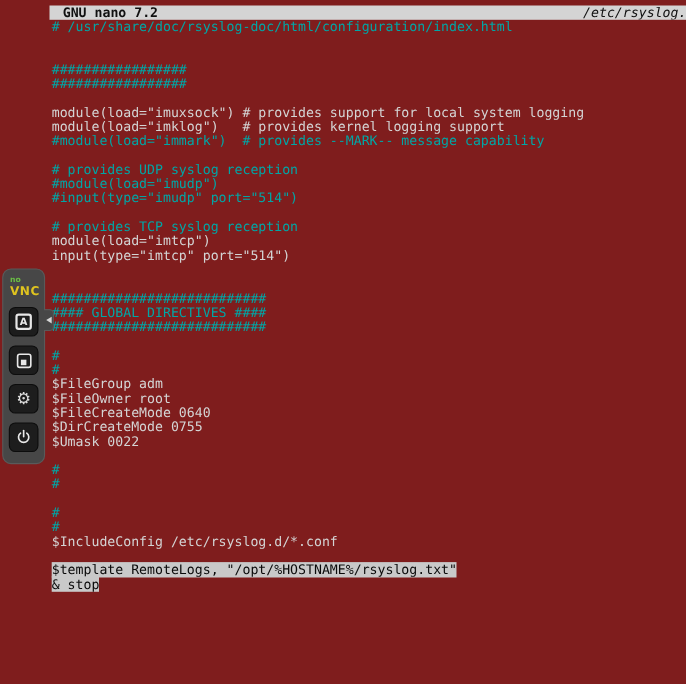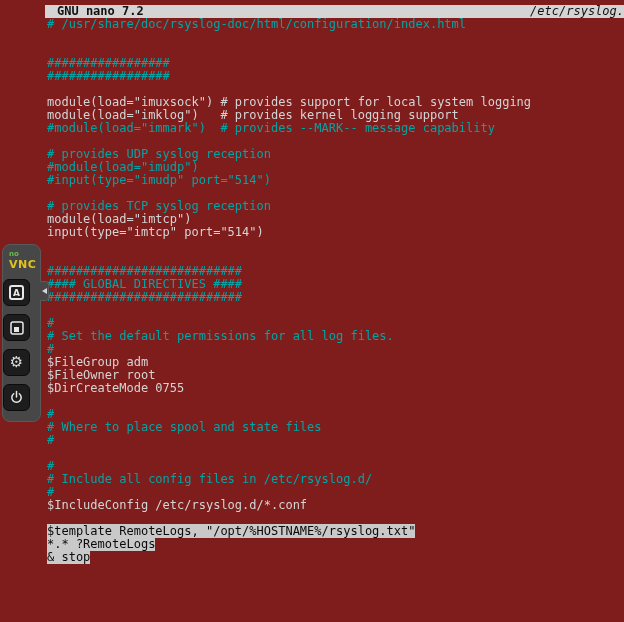--- a/index.html
+++ b/index.html
@@ -50,20 +50,21 @@
   .vnc-panel {
     position: absolute;
     left: 2px; top: 244px;
     width: 39px;
     background: #474747;
     border: 1px solid #5a5a5a;
     border-radius: 8px;
     padding: 5px 0 6px;
     display: flex;
     flex-direction: column;
+    align-items: center;
     z-index: 5;
   }
   .vnc-logo { width: 100%; padding-left: 6px; line-height: 1; margin-bottom: 4px; }
   .logo-no  { display: block; color: #6abe45; font: bold 7px "DejaVu Sans", sans-serif; }
   .logo-vnc { display: block; color: #dfc31f; font: bold 11px "DejaVu Sans", sans-serif; letter-spacing: .5px; }
 
   .vnc-handle {
     position: absolute;
     right: -9px; top: 36px;
     width: 9px; height: 20px;
@@ -133,37 +134,35 @@
         <div class="line comment"><span># provides TCP syslog reception</span></div>
         <div class="line code"><span>module(load="imtcp")</span></div>
         <div class="line code"><span>input(type="imtcp" port="514")</span></div>
         <div class="line blank"><span></span></div>
         <div class="line blank"><span></span></div>
         <div class="line comment"><span>###########################</span></div>
         <div class="line comment"><span>#### GLOBAL DIRECTIVES ####</span></div>
         <div class="line comment"><span>###########################</span></div>
         <div class="line blank"><span></span></div>
         <div class="line comment"><span>#</span></div>
-        <div class="line comment"><span># Set the default permissions for all log files.</span></div>
         <div class="line comment"><span>#</span></div>
         <div class="line code"><span>$FileGroup adm</span></div>
         <div class="line code"><span>$FileOwner root</span></div>
+        <div class="line code"><span>$FileCreateMode 0640</span></div>
         <div class="line code"><span>$DirCreateMode 0755</span></div>
+        <div class="line code"><span>$Umask 0022</span></div>
         <div class="line blank"><span></span></div>
         <div class="line comment"><span>#</span></div>
-        <div class="line comment"><span># Where to place spool and state files</span></div>
         <div class="line comment"><span>#</span></div>
         <div class="line blank"><span></span></div>
         <div class="line comment"><span>#</span></div>
-        <div class="line comment"><span># Include all config files in /etc/rsyslog.d/</span></div>
         <div class="line comment"><span>#</span></div>
         <div class="line code"><span>$IncludeConfig /etc/rsyslog.d/*.conf</span></div>
         <div class="line blank"><span></span></div>
         <div class="line selected"><span>$template RemoteLogs, "/opt/%HOSTNAME%/rsyslog.txt"</span></div>
-        <div class="line selected"><span>*.* ?RemoteLogs</span></div>
         <div class="line selected"><span>&amp; stop</span></div>
       </div>
   </div>
 
   <div class="vnc-panel">
     <div class="vnc-handle">
       <span class="arrow-left"></span>
     </div>
     <div class="vnc-logo">
       <span class="logo-no">no</span>

